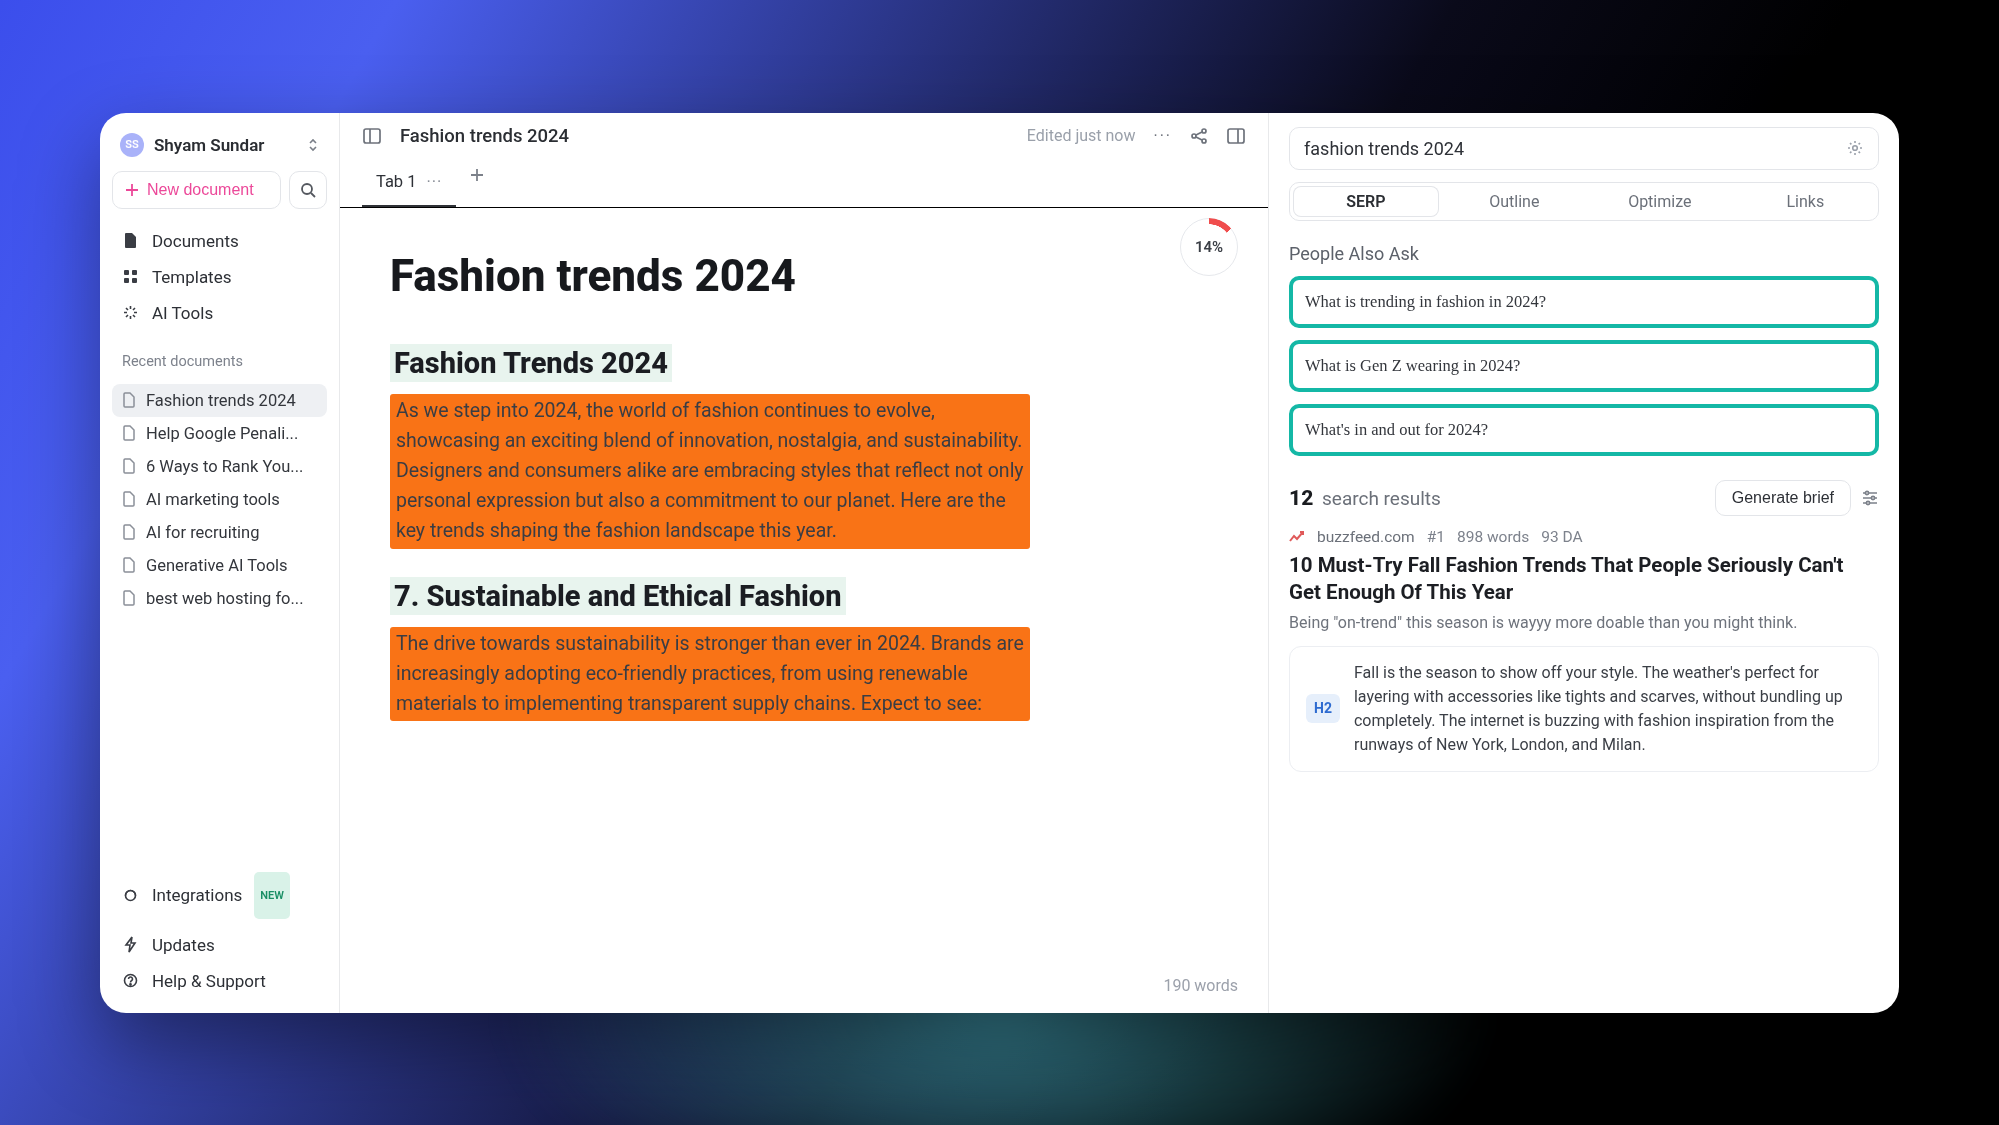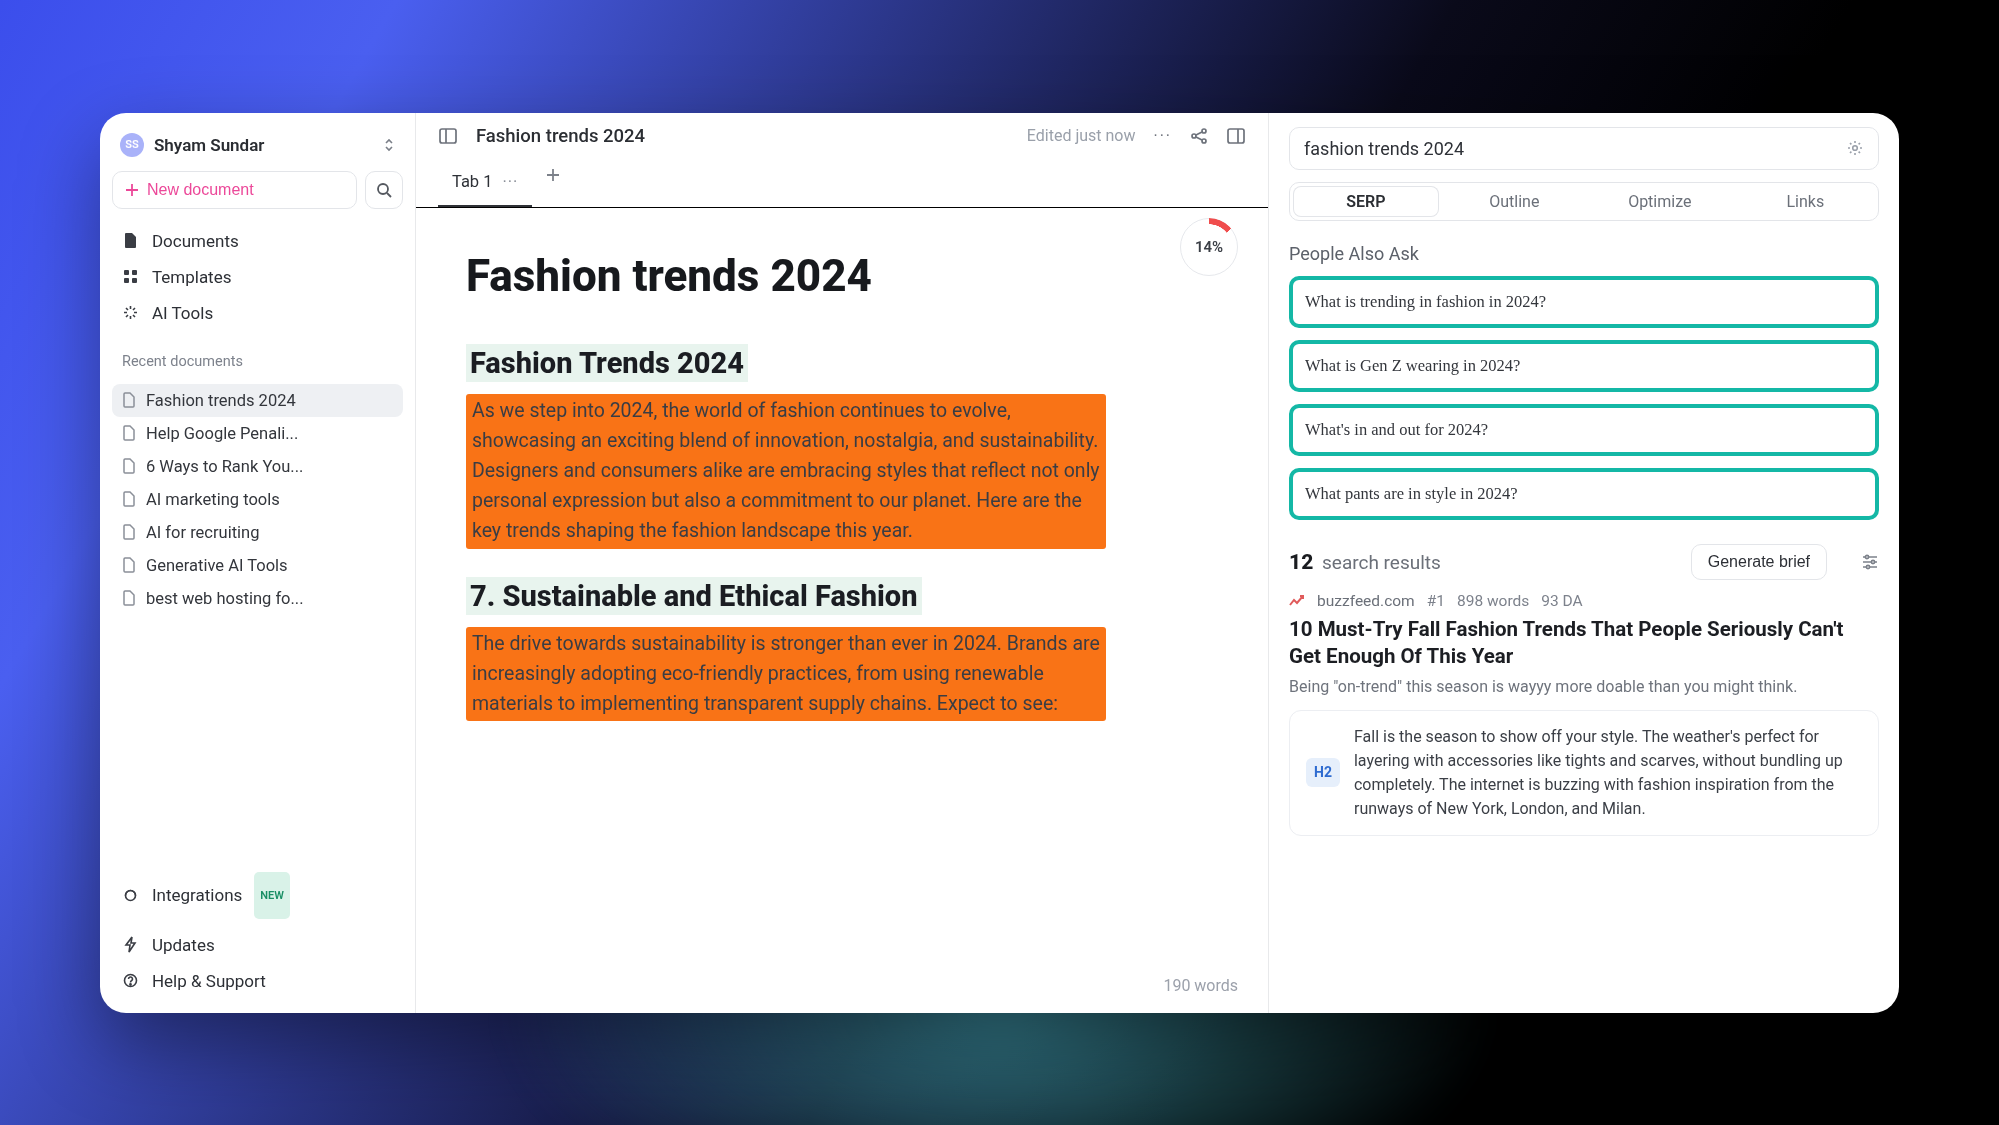--- a/index.html
+++ b/index.html
@@ -31,21 +31,21 @@
     background: #fff;
     border-radius: 26px;
     box-shadow: 0 30px 80px rgba(0,0,0,0.4);
     display: flex;
     overflow: hidden;
     position: relative;
     z-index: 1;
   }
   
   .sidebar {
-    width: 316px;
+    width: 240px;
     border-right: 1px solid #e8e9eb;
     padding: 14px 12px 14px 12px;
     display: flex;
     flex-direction: column;
     gap: 8px;
     color: #2a2d32;
     overflow-y: auto;
   }
   .account-row {
     display: flex;
@@ -530,29 +530,28 @@
       <div class="seg-btn">Outline</div>
       <div class="seg-btn">Optimize</div>
       <div class="seg-btn">Links</div>
     </div>
 
     <div class="paa-title">People Also Ask</div>
     <div id="paa-list">
         <div class="paa-item">What is trending in fashion in 2024?</div>
         <div class="paa-item">What is Gen Z wearing in 2024?</div>
         <div class="paa-item">What's in and out for 2024?</div>
-        <div class="paa-item">What pants are in style in 2024?</div>
       </div>
 
     <div class="results-header">
       <div class="results-count">
         <b>12</b>
         <span>search results</span>
       </div>
-      <div style="display:flex;align-items:center;gap:24px;">
+      <div style="display:flex;align-items:center;">
         <button class="gen-brief">Generate brief</button>
         <span class="sliders">
           <svg width="18" height="16" viewBox="0 0 18 16" stroke="currentColor" stroke-width="1.7" fill="none">
               <path d="M2 3h14M2 8h14M2 13h14"></path>
               <circle cx="6" cy="3" r="1.6" fill="#fff"></circle>
               <circle cx="12" cy="8" r="1.6" fill="#fff"></circle>
               <circle cx="7" cy="13" r="1.6" fill="#fff"></circle>
             </svg>
         </span>
       </div>

